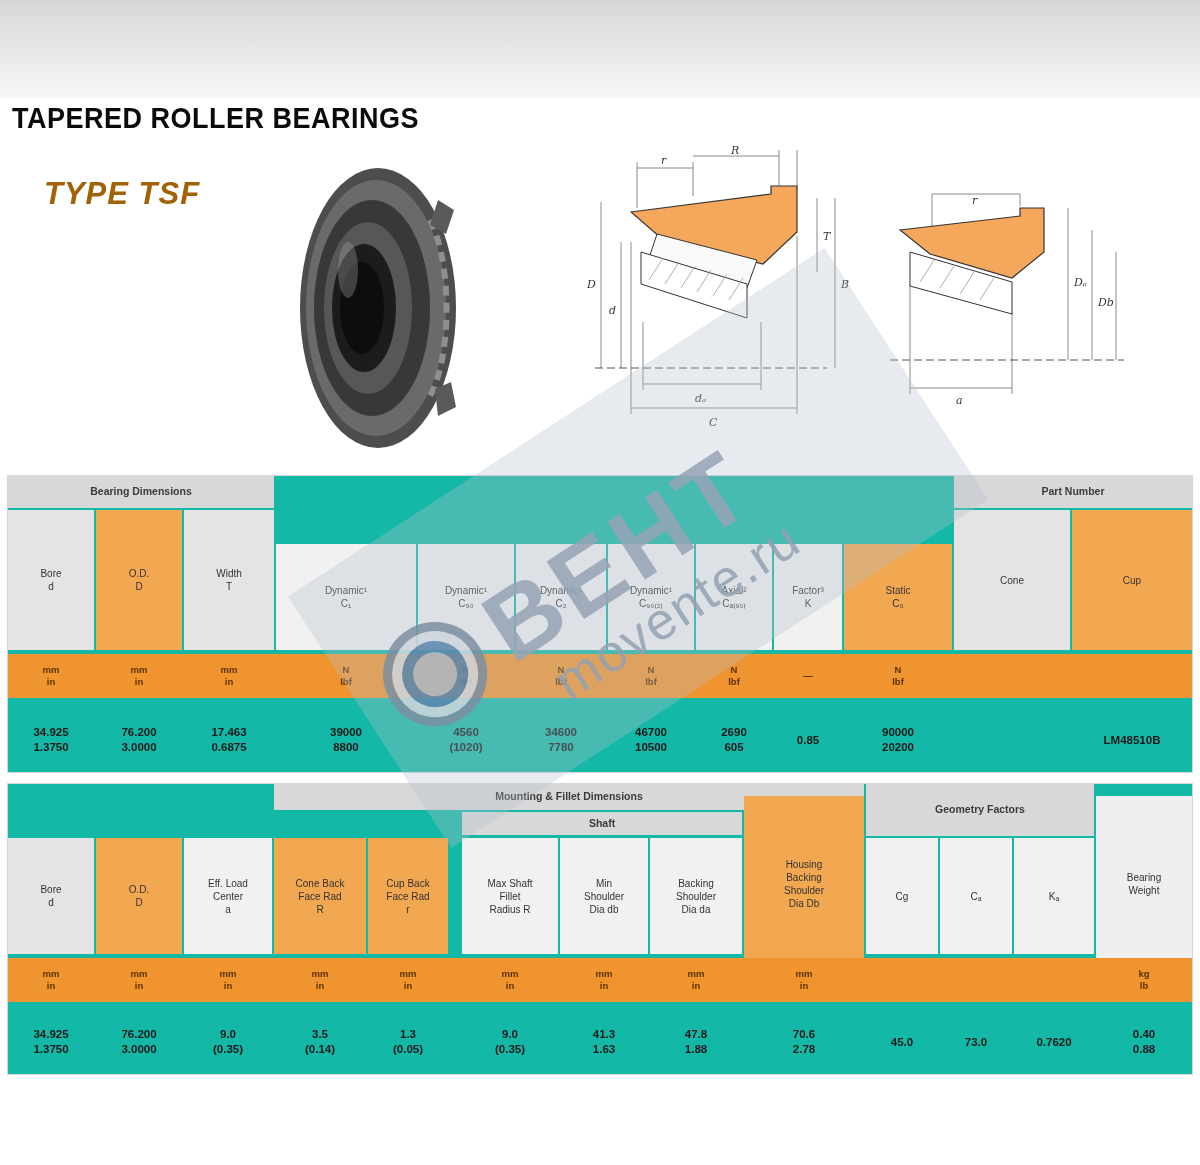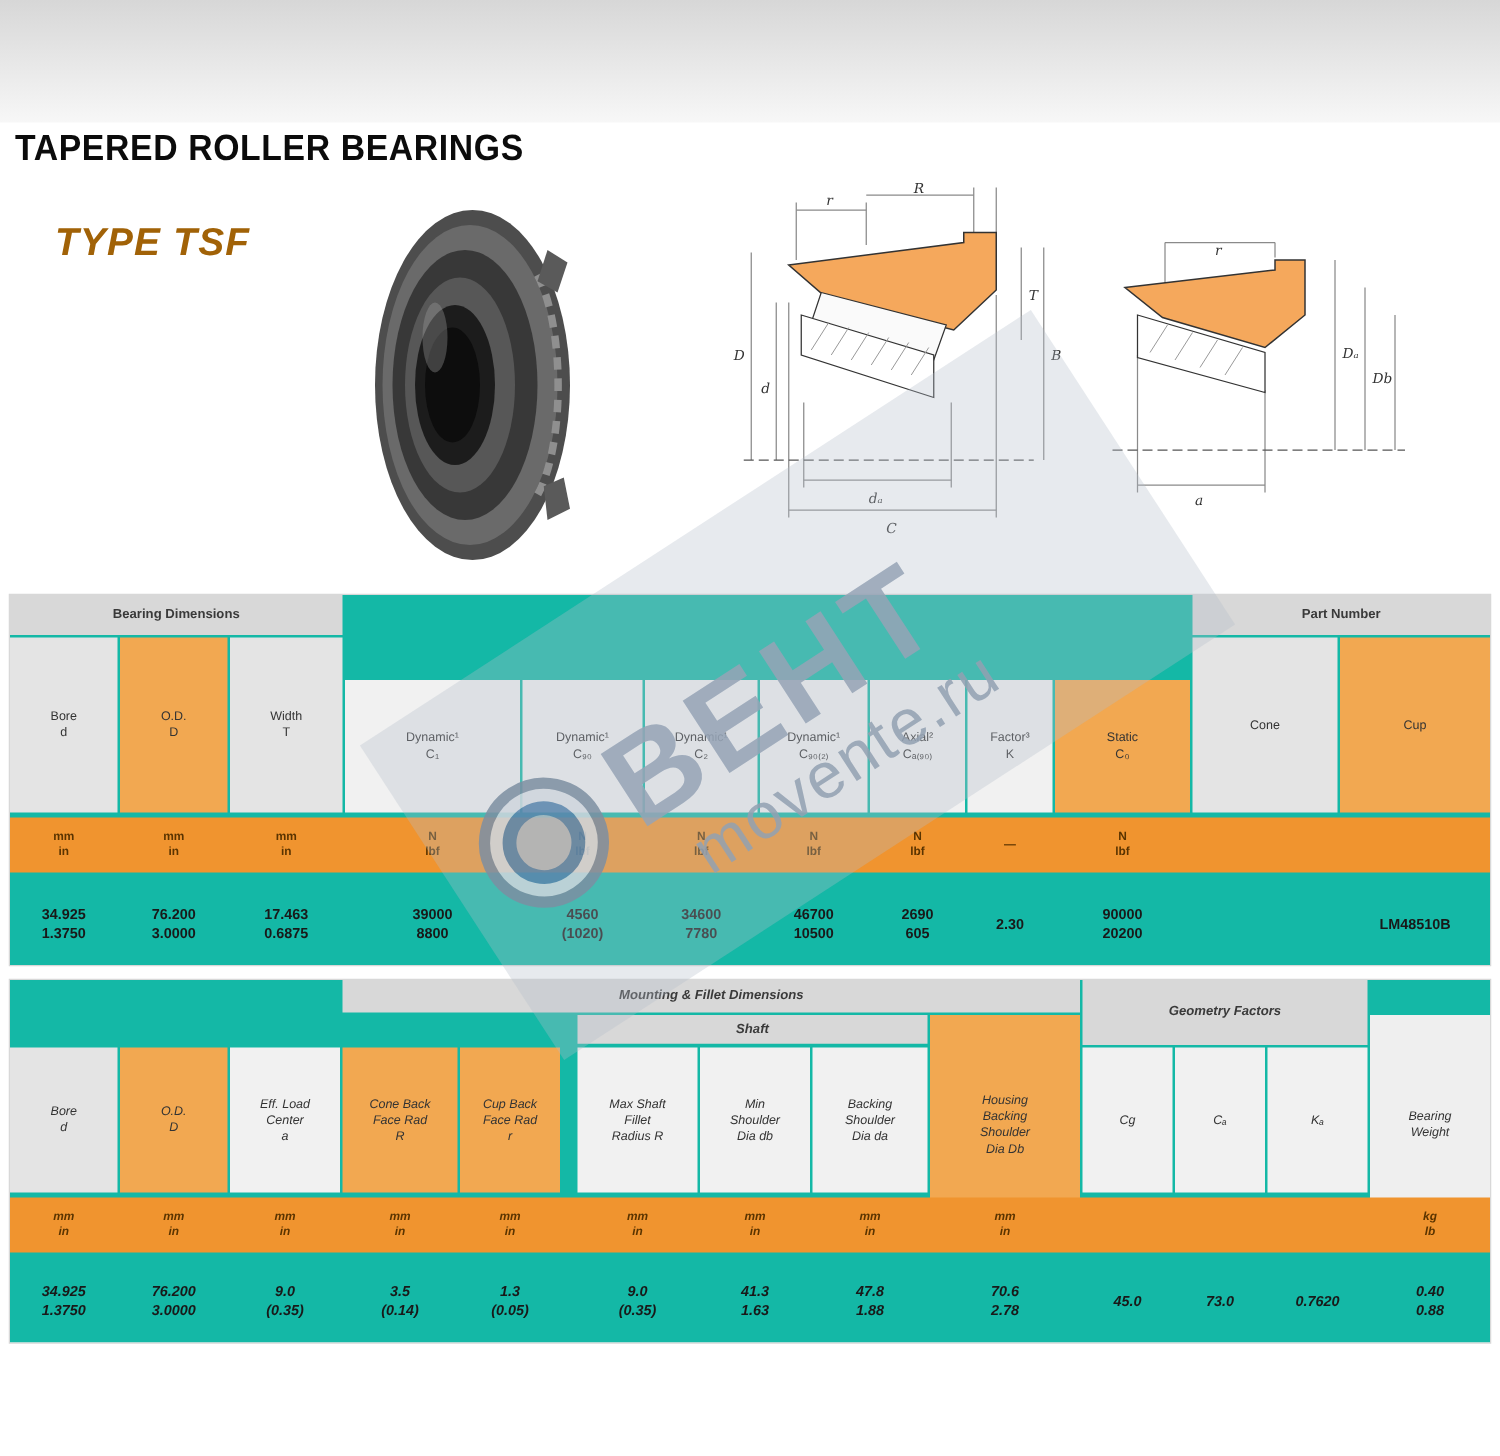--- a/index.html
+++ b/index.html
@@ -46,30 +46,30 @@
   .t1 .c4{left:268px;width:140px}.t1 .c5{left:410px;width:96px}.t1 .c6{left:508px;width:90px}
   .t1 .c7{left:600px;width:86px}.t1 .c8{left:688px;width:76px}.t1 .c9{left:766px;width:68px}
   .t1 .c10{left:836px;width:108px}.t1 .c11{left:946px;width:116px}.t1 .c12{left:1064px;width:120px}
   .t1 .rg{top:0;height:32px}
   .t1 .rgm{top:0;height:66px}
   .t1 .rh{top:34px;height:140px}
   .t1 .rhm{top:68px;height:106px}
   .t1 .ru{top:178px;height:44px}
   .t1 .rd{top:236px;height:56px}
 
-  .t2{left:8px;top:784px;width:1184px;height:290px;font-style:italic;}
+  .t2{left:8px;top:784px;width:1184px;height:290px;}
   .t2 .c1{left:0;width:86px}.t2 .c2{left:88px;width:86px}.t2 .c3{left:176px;width:88px}
   .t2 .c4{left:266px;width:92px}.t2 .c5{left:360px;width:80px}.t2 .c6{left:454px;width:96px}
   .t2 .c7{left:552px;width:88px}.t2 .c8{left:642px;width:92px}.t2 .c9{left:736px;width:120px}
   .t2 .c10{left:858px;width:72px}.t2 .c11{left:932px;width:72px}.t2 .c12{left:1006px;width:80px}
   .t2 .c13{left:1088px;width:96px}
   .t2 .ra{top:0;height:26px}
   .t2 .rb{top:28px;height:23px}
   .t2 .rh{top:54px;height:116px}
-  .t2 .rtall{top:28px;height:176px}
+  .t2 .rtall{top:12px;height:176px}
   .t2 .ru{top:174px;height:44px}
   .t2 .rd{top:232px;height:52px}
 </style>
 </head>
 <body>
 
 <div class="page">
 
   <div class="top-shade"></div>
 
@@ -224,21 +224,21 @@
     <div class="cell val c4  rd">39000
 8800</div>
     <div class="cell val c5  rd">4560
 (1020)</div>
     <div class="cell val c6  rd">34600
 7780</div>
     <div class="cell val c7  rd">46700
 10500</div>
     <div class="cell val c8  rd">2690
 605</div>
-    <div class="cell val c9  rd">2.30</div>
+    <div class="cell val c9  rd">0.85</div>
     <div class="cell val c10 rd">90000
 20200</div>
     <div class="cell val c12 rd">LM48510B</div>
   </div>
 
   <div class="tbl t2">
     <div class="cell grp ra" style="left:266px;width:590px">Mounting &amp; Fillet Dimensions</div>
     <div class="cell grp rb" style="left:454px;width:280px">Shaft</div>
     <div class="cell grp" style="left:858px;top:0;height:52px;width:228px">Geometry Factors</div>
 

